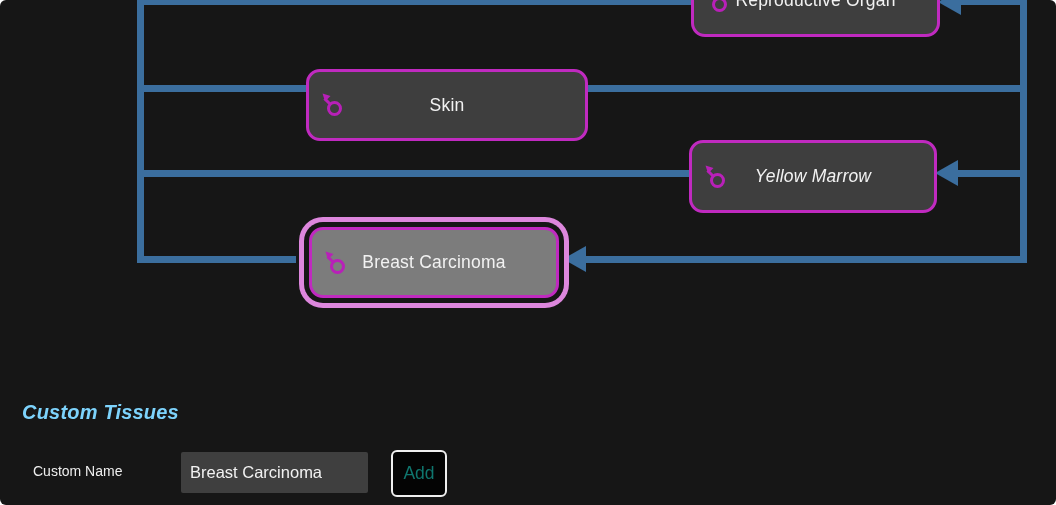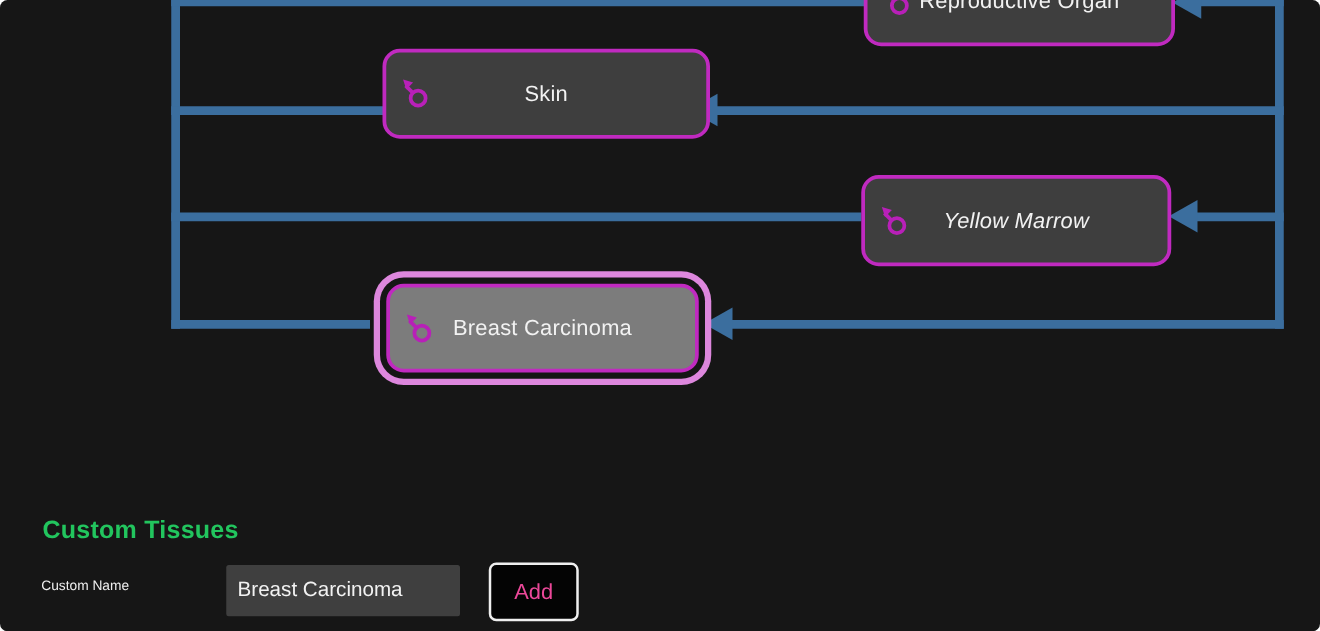--- a/index.html
+++ b/index.html
@@ -38,47 +38,48 @@
     display:block;
   }
   .node.selected{
     background:#7c7c7c;
     box-shadow:0 0 0 5px #161616, 0 0 0 10px #dd87dd;
   }
   .node .label{white-space:nowrap;}
   
   .panel-heading{
     position:absolute;left:22px;top:401px;
-    margin:12px;
-    color:#22c55e;
+    margin:0;
+    color:#7dd3fc;
     font-size:20px;font-weight:bold;
     letter-spacing:.2px;
+    font-style:italic;
   }
   .custom-name-label{
     position:absolute;left:33px;top:463px;
-    color:#eeeeee;font-size:11px;
+    color:#eeeeee;font-size:14px;
   }
   .custom-name-input{
     position:absolute;left:181px;top:452px;
     width:169px;height:41px;
     background:#3f3f3f;
     border:none;outline:none;
     border-radius:2px;
     color:#f2f2f2;
     font-size:16.5px;
     font-family:"Liberation Sans", sans-serif;
     padding:0 9px;
   }
   .add-button{
     position:absolute;left:391px;top:450px;
-    width:72px;height:47px;
+    width:56px;height:47px;
     background:#040404;
     border:2px solid #efefef;
     border-radius:6px;
-    color:#ec4899;
+    color:#0f766e;
     font-size:17.5px;
     font-family:"Liberation Sans", sans-serif;
     cursor:pointer;
   }
 </style>
 </head>
 <body>
 
 <div class="screen">
 
@@ -110,21 +111,21 @@
     <span class="icon">
       <svg width="26" height="26" viewBox="0 0 26 26">
         <circle cx="14.5" cy="16.5" r="6" fill="none" stroke="#b820b8" stroke-width="3"></circle>
         <line x1="10.5" y1="12.5" x2="4.5" y2="6.5" stroke="#b820b8" stroke-width="3"></line>
         <path d="M2.5 1.5 L10.5 4 L5 9.5 Z" fill="#b820b8"></path>
       </svg>
     </span>
     <span class="label">Reproductive Organ</span>
   </div>
 
-  <div class="node" style="left:306px;top:39px;width:262px;height:72px;">
+  <div class="node" style="left:306px;top:69px;width:282px;height:72px;">
     <span class="icon">
       <svg width="26" height="26" viewBox="0 0 26 26">
         <circle cx="14.5" cy="16.5" r="6" fill="none" stroke="#b820b8" stroke-width="3"></circle>
         <line x1="10.5" y1="12.5" x2="4.5" y2="6.5" stroke="#b820b8" stroke-width="3"></line>
         <path d="M2.5 1.5 L10.5 4 L5 9.5 Z" fill="#b820b8"></path>
       </svg>
     </span>
     <span class="label">Skin</span>
   </div>
 

